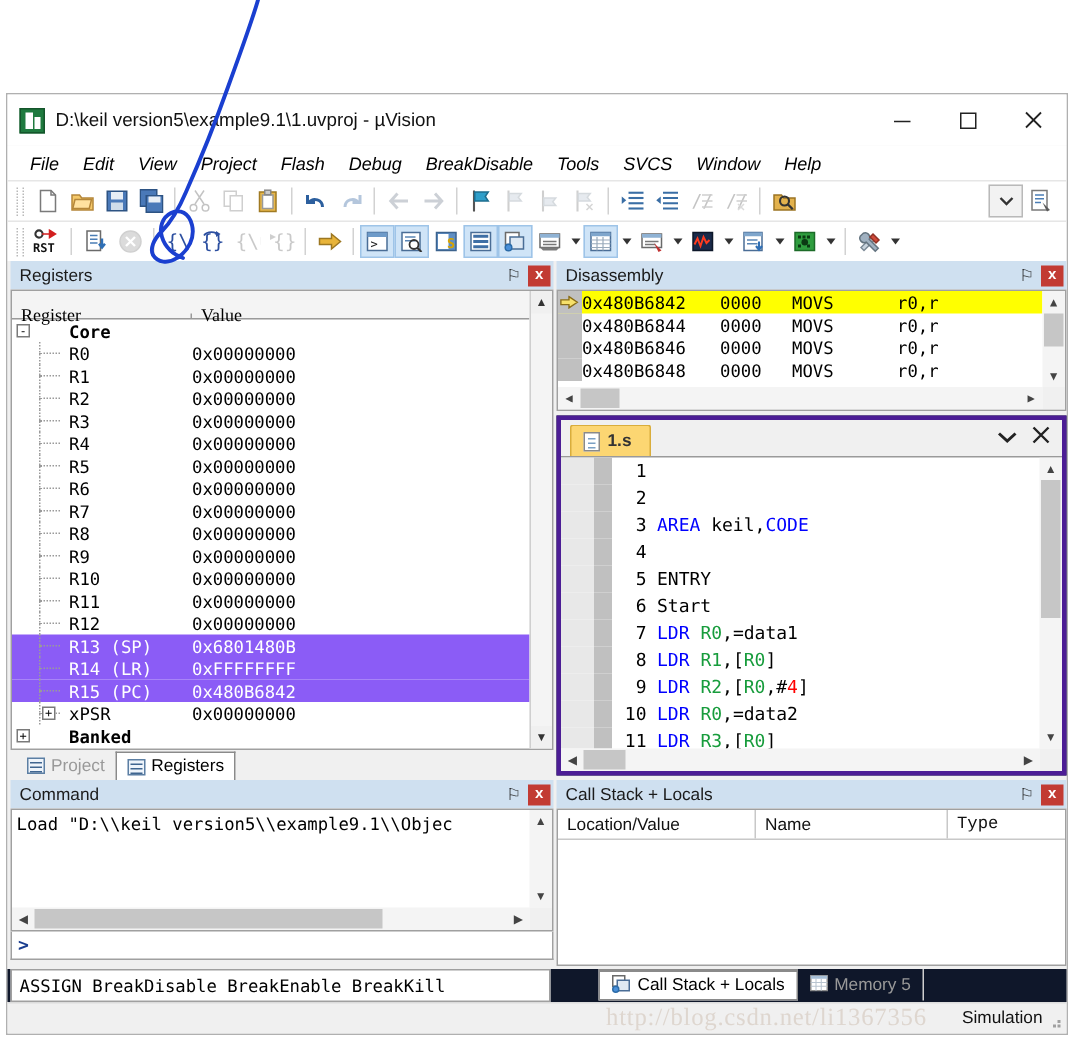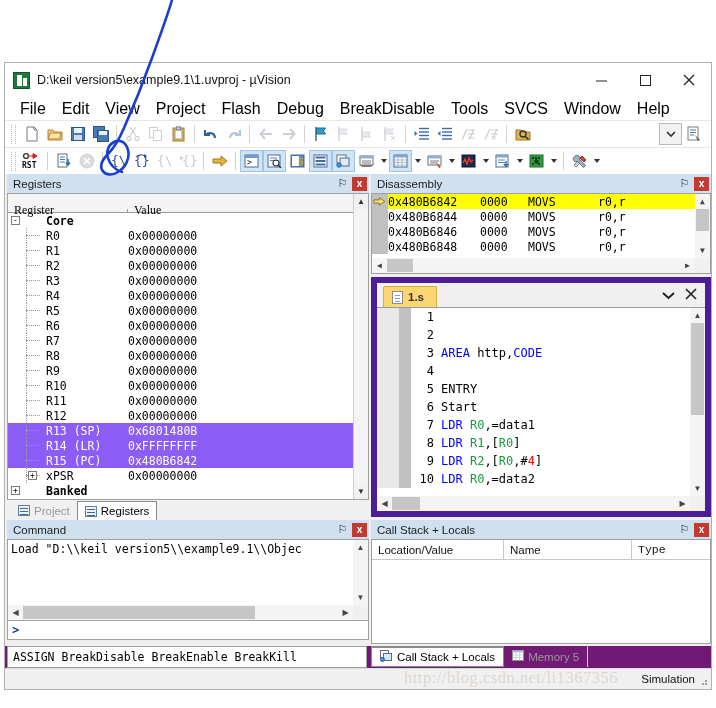--- a/index.html
+++ b/index.html
@@ -39,21 +39,21 @@
   .title-text { font-size: 12.5px; color: #111; white-space: nowrap; }
   .winbtns { margin-left: auto; display: flex; height: 34px; }
   .winbtn {
     width: 44px; height: 34px; display: flex; align-items: center; justify-content: center;
     font-size: 13px; color: #222;
   }
   .winbtn svg { display: block; }
 
   
   .menubar { height: 23px; background: #ffffff; display: flex; align-items: center; padding-left: 7px; flex: none; }
-  .menuitem { font-size: 16px; color: #000; padding: 2px 8px; white-space: nowrap; }
+  .menuitem { font-size: 12px; color: #000; padding: 2px 8px; white-space: nowrap; font-style: italic; }
 
   
   .toolbar {
     height: 27px; background: #ffffff; border-top: 1px solid #e6e6e6;
     display: flex; align-items: center; padding-left: 6px; flex: none;
   }
   .tb-grip { width: 5px; height: 19px; border-left: 1px dotted #b9b9b9; border-right: 1px dotted #b9b9b9; margin-right: 4px; flex:none;}
   .tbtn {
     width: 23px; height: 22px; display: flex; align-items: center; justify-content: center; flex: none;
     position: relative;
@@ -139,21 +139,21 @@
   .vscroll { position:absolute; right:0; top:0; width:15px; bottom:15px; background:#f4f4f4; display:flex; flex-direction:column; }
   .hscroll { position:absolute; left:0; right:15px; bottom:0; height:15px; background:#f4f4f4; display:flex; align-items:center; }
   .hs-btn { width:15px; height:15px; display:flex; align-items:center; justify-content:center; font-size:8px; color:#444; flex:none; }
   .hs-thumb { height: 13px; background: #c6c6c6; flex: none; }
   .hs-track { flex: 1; }
   .vs-thumb { width: 13px; background: #c6c6c6; margin: 0 1px; flex: none; }
   .vs-track { flex: 1; }
   .corner { position:absolute; right:0; bottom:0; width:15px; height:15px; background:#f0f0f0; }
 
   
-  .editor-wrap { flex: 1; display: flex; flex-direction: column; min-height: 0; background: #0f172a; border: 6px solid #4c1d95; margin-top: 3px; }
+  .editor-wrap { flex: 1; display: flex; flex-direction: column; min-height: 0; background: #0f172a; border: 3px solid #4c1d95; margin-top: 3px; }
   .ed-tabbar { height: 24px; display: flex; align-items: flex-end; background: #f0f0f0; flex: none; padding-left: 6px; position: relative; }
   .ed-tab {
     height: 21px; display: flex; align-items: center; gap: 5px; padding: 0 12px 0 8px;
     background: #fcd672; border: 1px solid #d9ad3c; border-bottom: none;
     font-size: 11.5px; font-weight: bold; color: #333;
     border-top-left-radius: 2px; border-top-right-radius: 2px;
   }
   .doc-ico { width: 11px; height: 13px; background: #fff; border: 1px solid #8a8a8a; position: relative; flex:none; }
   .doc-ico::after { content:""; position:absolute; left:2px; top:3px; right:2px; height:1px; background:#7aa0c4; box-shadow:0 3px 0 #7aa0c4, 0 6px 0 #7aa0c4; }
   .ed-tabbtns { margin-left: auto; display: flex; align-items: center; gap: 10px; padding-right: 8px; padding-bottom: 3px; }
@@ -176,21 +176,21 @@
     display: flex; align-items: center; padding-left: 4px; flex:none;
     font-family:"DejaVu Sans Mono", monospace; font-size: 12px; color:#1a3d8f; font-weight:bold;
   }
   .cs-header { height: 20px; display: flex; background: #ffffff; border-bottom: 1px solid #c8c8c8; flex:none; }
   .cs-hcell { font-size: 11.5px; color: #111; padding-left: 6px; display:flex; align-items:center; border-right: 1px solid #c8c8c8; }
   .cs-hcell.n { width: 128px; }
   .cs-hcell.l { width: 132px; }
   .cs-hcell.t { flex: 1; border-right: none; font-family: Liberation Mono, monospace; }
 
   
-  .status-strip { height: 22px; display: flex; align-items: stretch; flex: none; background:#701a75; }
+  .status-strip { height: 22px; display: flex; align-items: stretch; flex: none; background:#0f172a;gap:28px; }
   .assign-box {
     width: 360px; background: #ffffff; border: 1px solid #a0a0a0; margin-left: 2px;
     font-family: "DejaVu Sans Mono", monospace; font-size: 11.5px; display:flex; align-items:center; padding-left:5px;
     white-space: nowrap; overflow: hidden;
   }
   .bot-tabs { flex: 1; display: flex; align-items: flex-start; margin-left: 4px; }
   .btab { height: 21px; display:flex; align-items:center; gap:4px; padding: 0 8px; font-size: 11.5px; }
   .btab.active { background:#ffffff; border: 1px solid #8a8a8a; border-top: 2px solid #8a8a8a; color:#000; }
   .btab.inactive { color:#999; border-right: 1px solid #cfcfcf; }
 
@@ -959,21 +959,21 @@
                 <div class="ed-row">
                   <div class="ed-bmk"></div>
                   <div class="ed-fold"></div>
                   <div class="ed-num">2</div>
                   <div class="ed-text"></div>
                 </div>
                 <div class="ed-row">
                   <div class="ed-bmk"></div>
                   <div class="ed-fold"></div>
                   <div class="ed-num">3</div>
-                  <div class="ed-text"><span class="k-txt">    </span><span class="k-dir">AREA</span><span class="k-txt"> http,</span><span class="k-dir">CODE</span></div>
+                  <div class="ed-text"><span class="k-txt">    </span><span class="k-dir">AREA</span><span class="k-txt"> keil,</span><span class="k-dir">CODE</span></div>
                 </div>
                 <div class="ed-row">
                   <div class="ed-bmk"></div>
                   <div class="ed-fold"></div>
                   <div class="ed-num">4</div>
                   <div class="ed-text"></div>
                 </div>
                 <div class="ed-row">
                   <div class="ed-bmk"></div>
                   <div class="ed-fold"></div>
@@ -1002,20 +1002,26 @@
                   <div class="ed-bmk"></div>
                   <div class="ed-fold"></div>
                   <div class="ed-num">9</div>
                   <div class="ed-text"><span class="k-txt">    </span><span class="k-dir">LDR</span><span class="k-txt"> </span><span class="k-reg">R2</span><span class="k-txt">,[</span><span class="k-reg">R0</span><span class="k-txt">,#</span><span class="k-num">4</span><span class="k-txt">]</span></div>
                 </div>
                 <div class="ed-row">
                   <div class="ed-bmk"></div>
                   <div class="ed-fold"></div>
                   <div class="ed-num">10</div>
                   <div class="ed-text"><span class="k-txt">    </span><span class="k-dir">LDR</span><span class="k-txt"> </span><span class="k-reg">R0</span><span class="k-txt">,=data2</span></div>
+                </div>
+                <div class="ed-row">
+                  <div class="ed-bmk"></div>
+                  <div class="ed-fold"></div>
+                  <div class="ed-num">11</div>
+                  <div class="ed-text"><span class="k-txt">    </span><span class="k-dir">LDR</span><span class="k-txt"> </span><span class="k-reg">R3</span><span class="k-txt">,[</span><span class="k-reg">R0</span><span class="k-txt">]</span></div>
                 </div>
               </div>
             <div class="vscroll">
               <div class="hs-btn">▲</div>
               <div class="vs-thumb" style="height:92px"></div>
               <div class="vs-track"></div>
               <div class="hs-btn">▼</div>
             </div>
             <div class="hscroll">
               <div class="hs-btn">◀</div>

